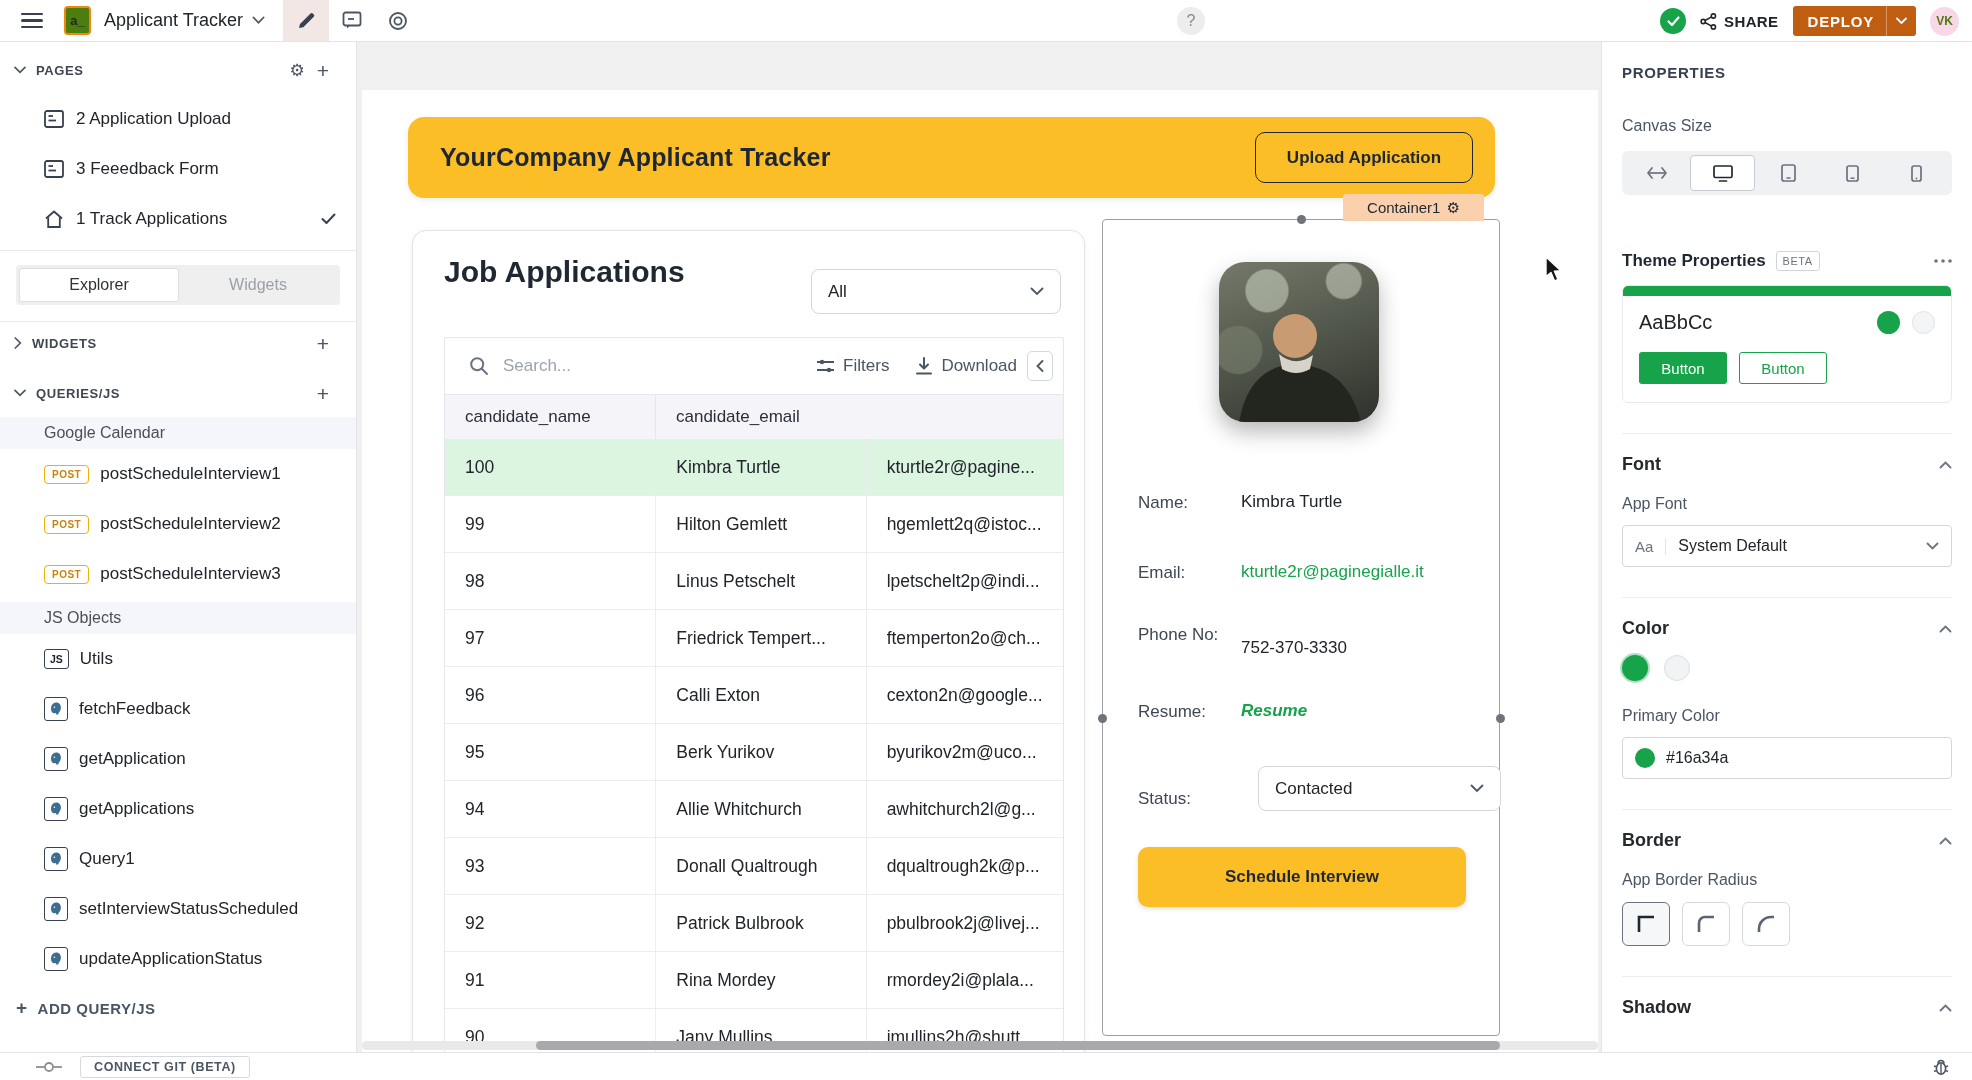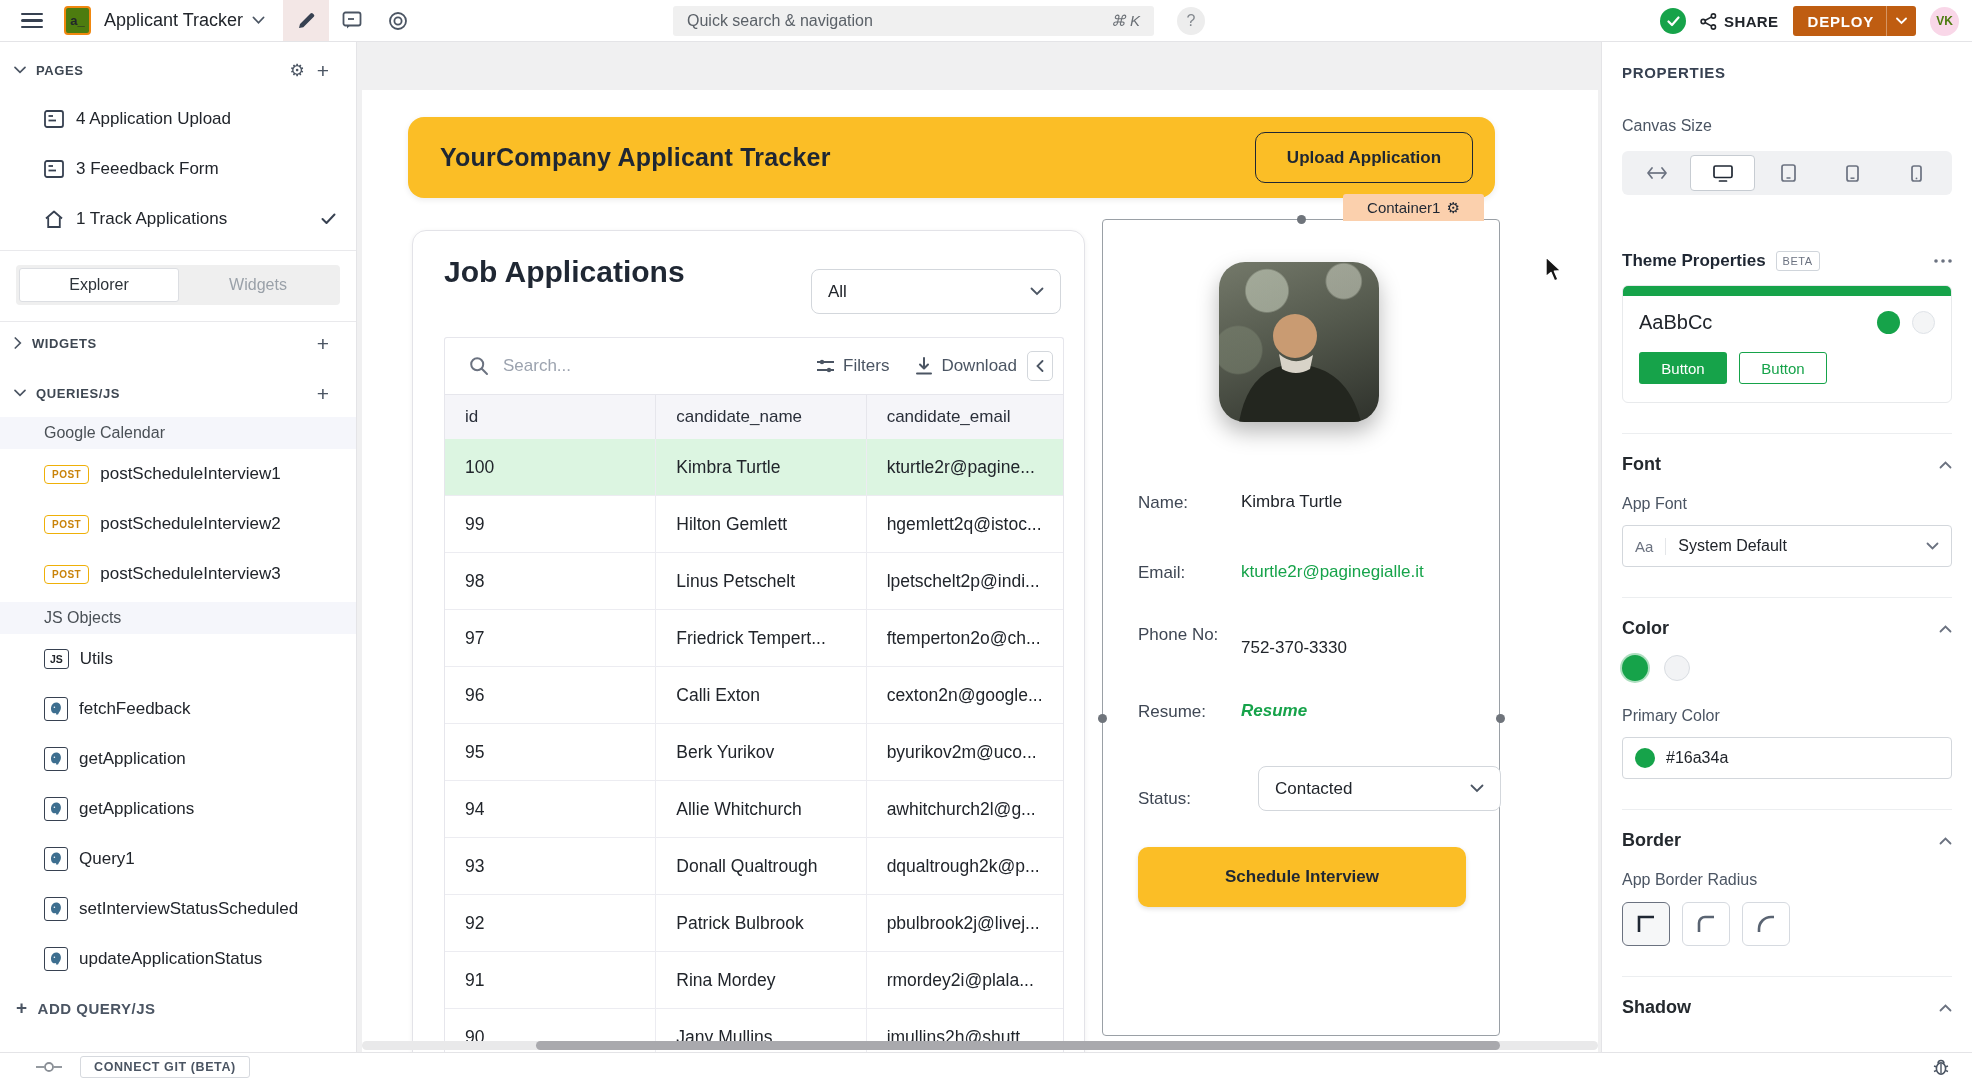--- a/index.html
+++ b/index.html
@@ -208,24 +208,20 @@
         <line x1="6" y1="8" x2="12" y2="8" stroke="#4b5563" stroke-width="1.8"></line>
       </svg>
   </div>
   <div class="tb-iconbox">
     <svg width="20" height="20" viewBox="0 0 20 20">
         <circle cx="10" cy="10" r="8" fill="none" stroke="#4b5563" stroke-width="1.8"></circle>
         <circle cx="10" cy="10" r="3.6" fill="none" stroke="#4b5563" stroke-width="1.8"></circle>
       </svg>
   </div>
 
-  <div class="quick-search">
-    <span>Quick search &amp; navigation</span>
-    <span class="qs-shortcut">⌘ K</span>
-  </div>
   <div class="help-circle">
       <span>?</span>
     </div>
 
   <div class="tb-right">
     <div class="check-circle">
       <svg width="13" height="11" viewBox="0 0 13 11">
           <path d="M1.5 5.5 L5 9 L11.5 1.5" fill="none" stroke="#fff" stroke-width="2.2" stroke-linecap="round" stroke-linejoin="round"></path>
         </svg>
     </div>
@@ -265,21 +261,21 @@
     <span class="sb-action plus-glyph">+</span>
   </div>
 
   <div style="margin-top:6px;">
     <div class="sb-row page-item">
       <svg width="20" height="18" viewBox="0 0 20 18">
           <rect x="1" y="1" width="18" height="16" rx="2" fill="none" stroke="#374151" stroke-width="1.8"></rect>
           <line x1="4.5" y1="6" x2="9" y2="6" stroke="#374151" stroke-width="1.8"></line>
           <line x1="4.5" y1="10.5" x2="12" y2="10.5" stroke="#374151" stroke-width="1.8"></line>
         </svg>
-      <span>4 Application Upload</span>
+      <span>2 Application Upload</span>
     </div>
     <div class="sb-row page-item">
       <svg width="20" height="18" viewBox="0 0 20 18">
           <rect x="1" y="1" width="18" height="16" rx="2" fill="none" stroke="#374151" stroke-width="1.8"></rect>
           <line x1="4.5" y1="6" x2="9" y2="6" stroke="#374151" stroke-width="1.8"></line>
           <line x1="4.5" y1="10.5" x2="12" y2="10.5" stroke="#374151" stroke-width="1.8"></line>
         </svg>
       <span>3 Feeedback Form</span>
     </div>
     <div class="sb-row page-item">
@@ -456,21 +452,20 @@
             </svg>
           <span>Download</span>
         </div>
         <div class="collapse-btn">
           <svg width="8" height="12" viewBox="0 0 8 12">
               <path d="M6.5 1 L1.5 6 L6.5 11" fill="none" stroke="#4b5563" stroke-width="1.8" stroke-linecap="round"></path>
             </svg>
         </div>
       </div>
       <div class="thead">
-          <div class="thcell c0">id</div>
           <div class="thcell c1">candidate_name</div>
           <div class="thcell c2">candidate_email</div>
         </div>
       <div>
           <div class="trow sel">
             <div class="tcell c0">100</div>
             <div class="tcell c1">Kimbra Turtle</div>
             <div class="tcell c2">kturtle2r@pagine...</div>
           </div>
           <div class="trow">

